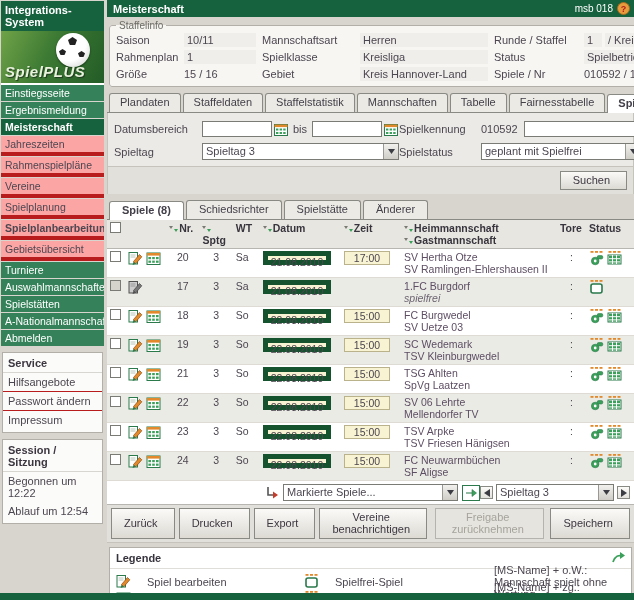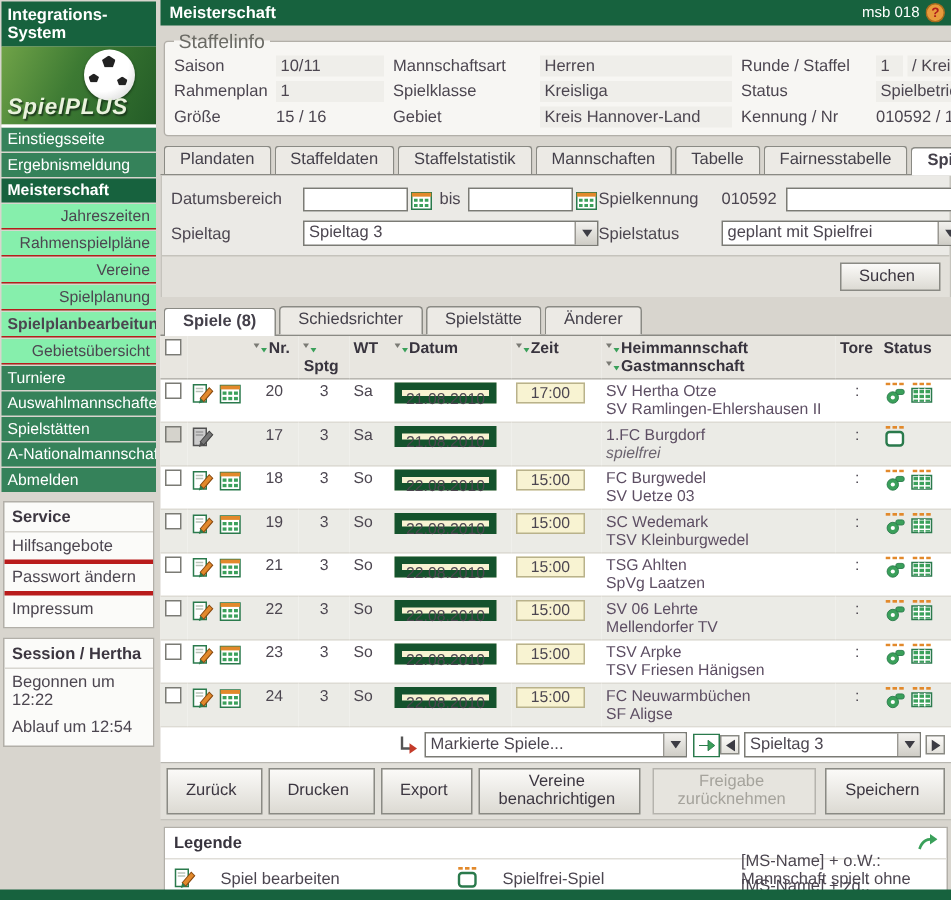--- a/index.html
+++ b/index.html
@@ -13,37 +13,37 @@
   .sb-logo { position:relative; height:54px; background:linear-gradient(115deg,#70a348 0%,#3d7a33 45%,#235c27 100%); overflow:hidden; border-bottom:2px solid #fff; }
   .ball { position:absolute; right:14px; top:2px; width:34px; height:34px; border-radius:50%; background:radial-gradient(circle at 35% 30%,#ffffff 55%,#c9c9c9 100%); box-shadow:0 1px 2px rgba(0,0,0,.5); }
   .ball i { position:absolute; background:#222; border-radius:2px; }
   .ball .d1 { width:9px; height:8px; left:12px; top:4px; clip-path:polygon(50% 0,100% 38%,80% 100%,20% 100%,0 38%); }
   .ball .d2 { width:7px; height:6px; left:3px; top:16px; clip-path:polygon(50% 0,100% 38%,80% 100%,20% 100%,0 38%); }
   .ball .d3 { width:7px; height:6px; left:22px; top:18px; clip-path:polygon(50% 0,100% 38%,80% 100%,20% 100%,0 38%); }
   .logotext { position:absolute; left:4px; bottom:3px; font-style:italic; font-weight:bold; font-size:15px; color:#e9f2dc; text-shadow:1px 1px 1px #1d3a1d; letter-spacing:.5px; }
   .sb-item { padding:2px 4px; margin-bottom:1px; cursor:pointer; font-size:10.5px; white-space:nowrap; overflow:hidden; }
   .sb-item.green { background:#35825a; color:#fff; }
   .sb-item.green-active { background:#17623e; color:#fff; font-weight:bold; }
-  .sb-item.light { background:#86efac; color:#4c4650; border-bottom:1px solid #b91c1c;text-align:right; }
+  .sb-item.light { background:#fca5a5; color:#4c4650; border-bottom:4px solid #b91c1c; }
   .sb-item.light.bold { font-weight:bold; }
   .sb-panel { border:1px solid #b2afa8; background:#fbfbf9; margin:6px 1px 0 1px; padding:2px 0 3px 0; }
   .sb-panel-title { font-weight:bold; padding:2px 5px 3px 5px; border-bottom:1px solid #d8d6d0; color:#3c3640; }
-  .sb-sub { padding:3px 5px; border-bottom:3px solid #b91c1c; cursor:pointer; }
+  .sb-sub { padding:3px 5px; border-bottom:1px solid #b91c1c; cursor:pointer; }
   .sb-sub:last-child { border-bottom:none; }
   .sb-session-line { padding:3px 5px; color:#4c4650; }
 
   
   .main { margin-left:2px; width:527px; flex:0 0 527px; }
   .main-titlebar { height:17px; background:#17623e; color:#fff; display:flex; align-items:center; padding:0 4px 0 6px; }
   .main-titlebar .t { font-weight:bold; flex:1; }
   .main-titlebar .code { font-size:10px; margin-right:4px; }
   .iconbox { display:inline-flex; align-items:center; justify-content:center; vertical-align:middle; }
 
   fieldset.staffelinfo { border:1px solid #b2afa8; border-radius:3px; background:#f7f6f3; margin:3px 2px 2px 2px; padding:2px 6px 5px 6px; }
-  fieldset.staffelinfo legend { font-size:13px; color:#6a6a64; padding:0 3px; }
+  fieldset.staffelinfo legend { font-size:10px; color:#6a6a64; padding:0 3px; }
   .si-grid { display:grid; grid-template-columns:62px 72px 92px 128px 84px 1fr; row-gap:3px; column-gap:6px; align-items:center; }
   .si-label { color:#4c4650; }
   .si-value { background:#efeeea; padding:1px 3px; min-height:13px; white-space:nowrap; overflow:hidden; }
   .si-plain { padding:1px 0; white-space:nowrap; }
   .si-flex { display:flex; align-items:center; gap:3px; white-space:nowrap; }
   .navbtn { width:13px; height:13px; border:1px solid #8a8a84; background:linear-gradient(#fcfbf9,#e3e1db); display:inline-flex; align-items:center; justify-content:center; cursor:pointer; }
 
   .tabs { display:flex; gap:2px; padding:4px 2px 0 2px; border-bottom:1px solid #8a8a84; }
   .tab { border:1px solid #8a8a84; border-bottom:none; border-radius:3px 3px 0 0; background:#eceae5; padding:2px 10px 3px 10px; cursor:pointer; color:#44404a; white-space:nowrap; }
   .tab.active { background:#fff; font-weight:bold; position:relative; top:1px; padding-bottom:4px; }
@@ -135,21 +135,21 @@
       </nav>
     <div class="sb-panel">
       <div class="sb-panel-title">Service</div>
       <div id="service-items">
           <div class="sb-sub">Hilfsangebote</div>
           <div class="sb-sub">Passwort ändern</div>
           <div class="sb-sub">Impressum</div>
         </div>
     </div>
     <div class="sb-panel">
-      <div class="sb-panel-title">Session / Hertha</div>
+      <div class="sb-panel-title">Session / Sitzung</div>
       <div class="sb-session-line">Begonnen um 12:22</div>
       <div class="sb-session-line">Ablauf um 12:54</div>
     </div>
   </div>
 
   <div class="main">
     <div class="main-titlebar">
       <span class="t">Meisterschaft</span>
       <span class="code">msb 018</span>
       <span class="iconbox">
@@ -177,21 +177,21 @@
         <span class="si-value">1</span>
         <span class="si-label">Spielklasse</span>
         <span class="si-value">Kreisliga</span>
         <span class="si-label">Status</span>
         <span class="si-value">Spielbetrieb aufgenommen</span>
 
         <span class="si-label">Größe</span>
         <span class="si-plain">15 / 16</span>
         <span class="si-label">Gebiet</span>
         <span class="si-value">Kreis Hannover-Land</span>
-        <span class="si-label">Kennung / Nr</span>
+        <span class="si-label">Spiele / Nr</span>
         <span class="si-flex">
           <span class="si-plain">010592 / 1</span>
 
         </span>
       </div>
     </fieldset>
 
     <div class="tabs" id="tabs">
         <div class="tab">Plandaten</div>
         <div class="tab">Staffeldaten</div>

